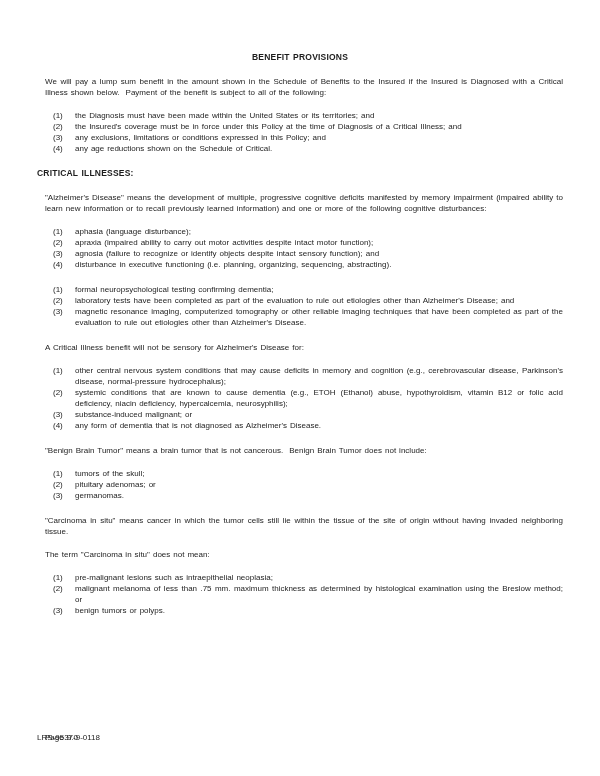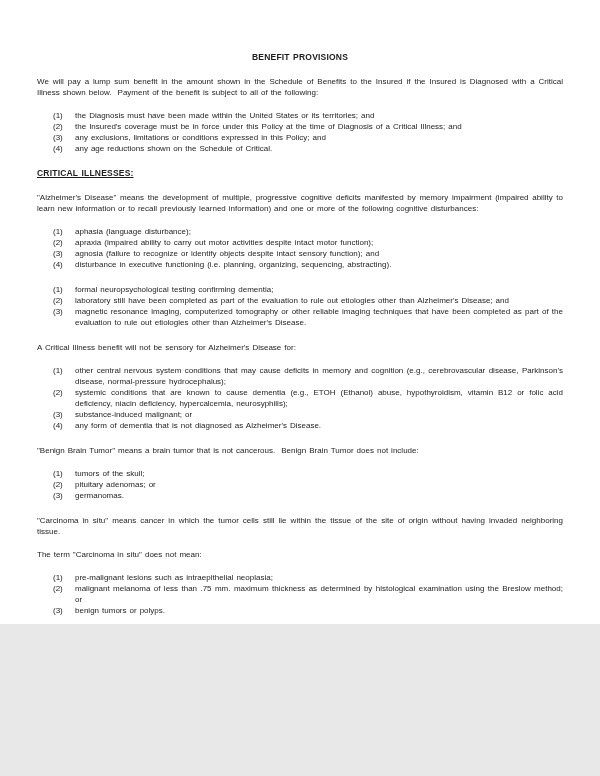--- a/index.html
+++ b/index.html
@@ -1,19 +1,19 @@
 <!DOCTYPE html>
 <html><head>
 <meta charset="utf-8">
 <style>
   html, body { margin: 0; padding: 0; background: #e8e8e8; }
   .page {
     position: relative;
     width: 600px;
-    height: 624px;
+    height: 776px;
     margin: 0 auto;
     background: #ffffff;
     color: #1d1d1d;
     font-family: "Liberation Sans", sans-serif;
     font-size: 8px;
     line-height: 11px;
     word-spacing: 0.8px;
     overflow: hidden;
   }
   .content {
@@ -25,39 +25,38 @@
   .doc-title {
     text-align: center;
     font-weight: bold;
     font-size: 8.5px;
     letter-spacing: 0.2px;
     margin: 0 0 13px 0;
   }
   .para {
     text-align: justify;
     white-space: pre-wrap;
-    margin: 0 0 12px 0;
+    margin: 0 0 12px 8px;
   }
   .list { margin: 0 0 14px 0; }
   .item { display: flex; }
   .item .num {
     flex: none;
     width: 16px;
     margin-left: 16px;
   }
   .item .txt {
     flex: 1;
     text-align: justify;
     white-space: pre-wrap;
     margin-left: 6px;
   }
   .section-heading {
     font-weight: bold;
     font-size: 8.5px;
-    text-decoration: underline;
     letter-spacing: 0.2px;
     margin: 0 0 13px 0;
   }
   .footer {
     position: absolute;
     left: 37px;
     right: 37px;
     top: 732px;
     height: 12px;
   }
@@ -117,21 +116,21 @@
     </div>
 
 
     <div class="list">
       <div class="item">
         <span class="num">(1)</span>
         <span class="txt">formal neuropsychological testing confirming dementia;</span>
       </div>
       <div class="item">
         <span class="num">(2)</span>
-        <span class="txt">laboratory still have been completed as part of the evaluation to rule out etiologies other than Alzheimer's Disease; and</span>
+        <span class="txt">laboratory tests have been completed as part of the evaluation to rule out etiologies other than Alzheimer's Disease; and</span>
       </div>
       <div class="item">
         <span class="num">(3)</span>
         <span class="txt">magnetic resonance imaging, computerized tomography or other reliable imaging techniques that have been completed as part of the evaluation to rule out etiologies other than Alzheimer's Disease.</span>
       </div>
     </div>
 
     <p class="para">A Critical Illness benefit will not be sensory for Alzheimer's Disease for:</p>
 
     <div class="list">

